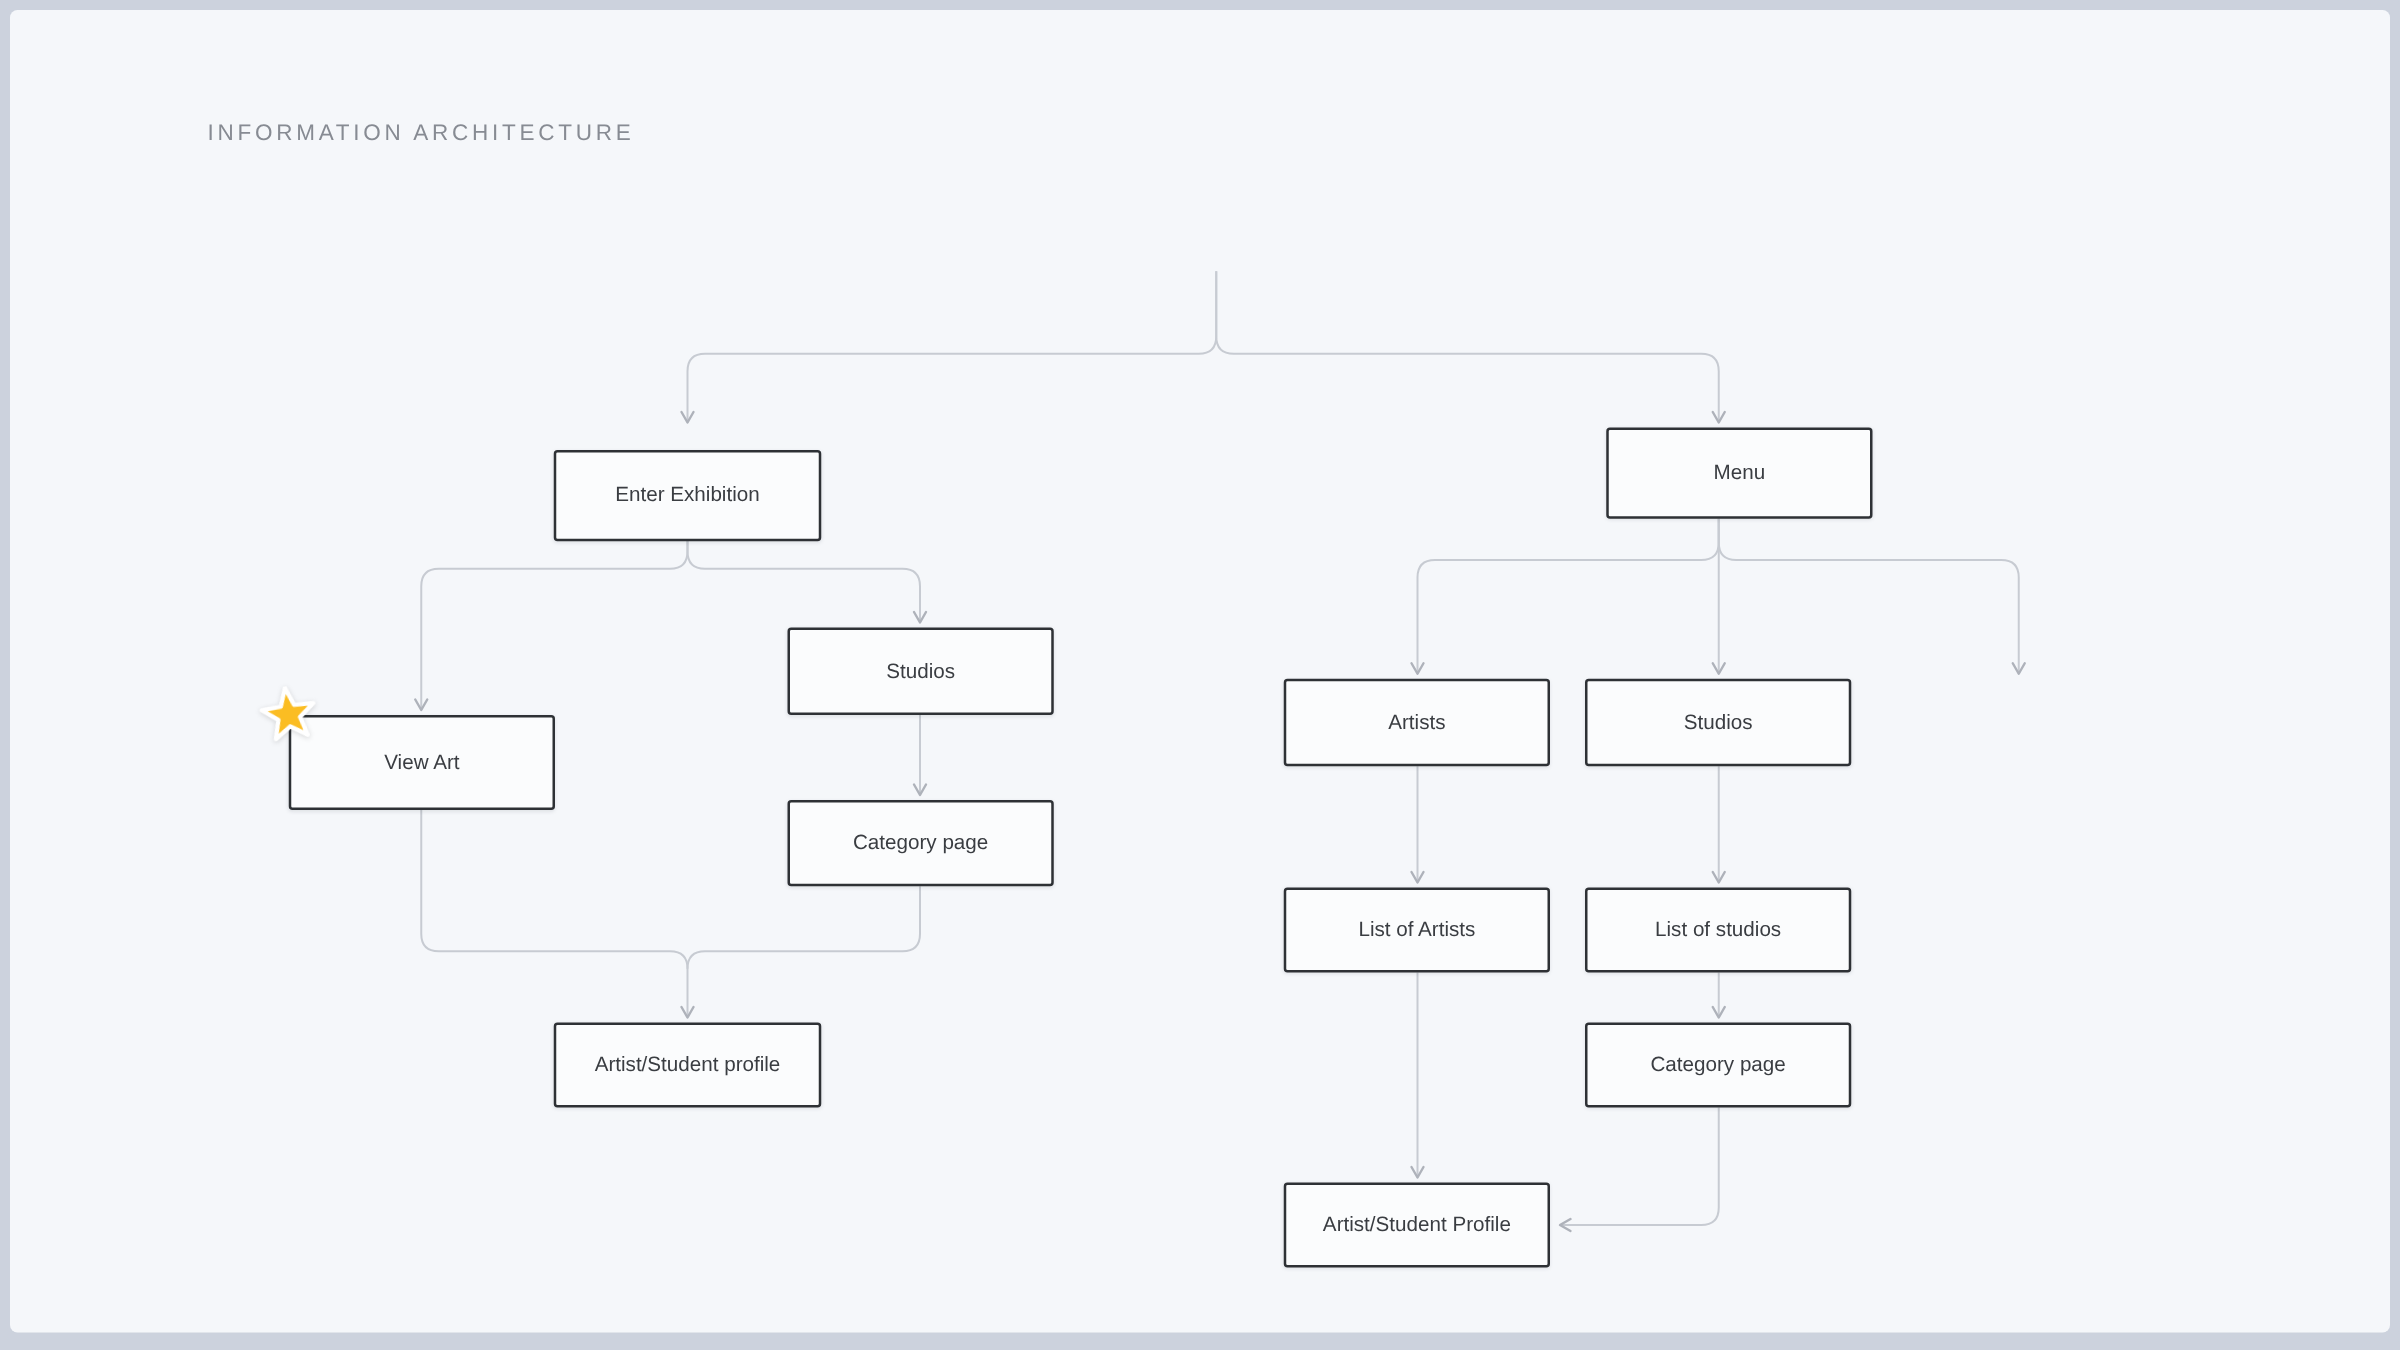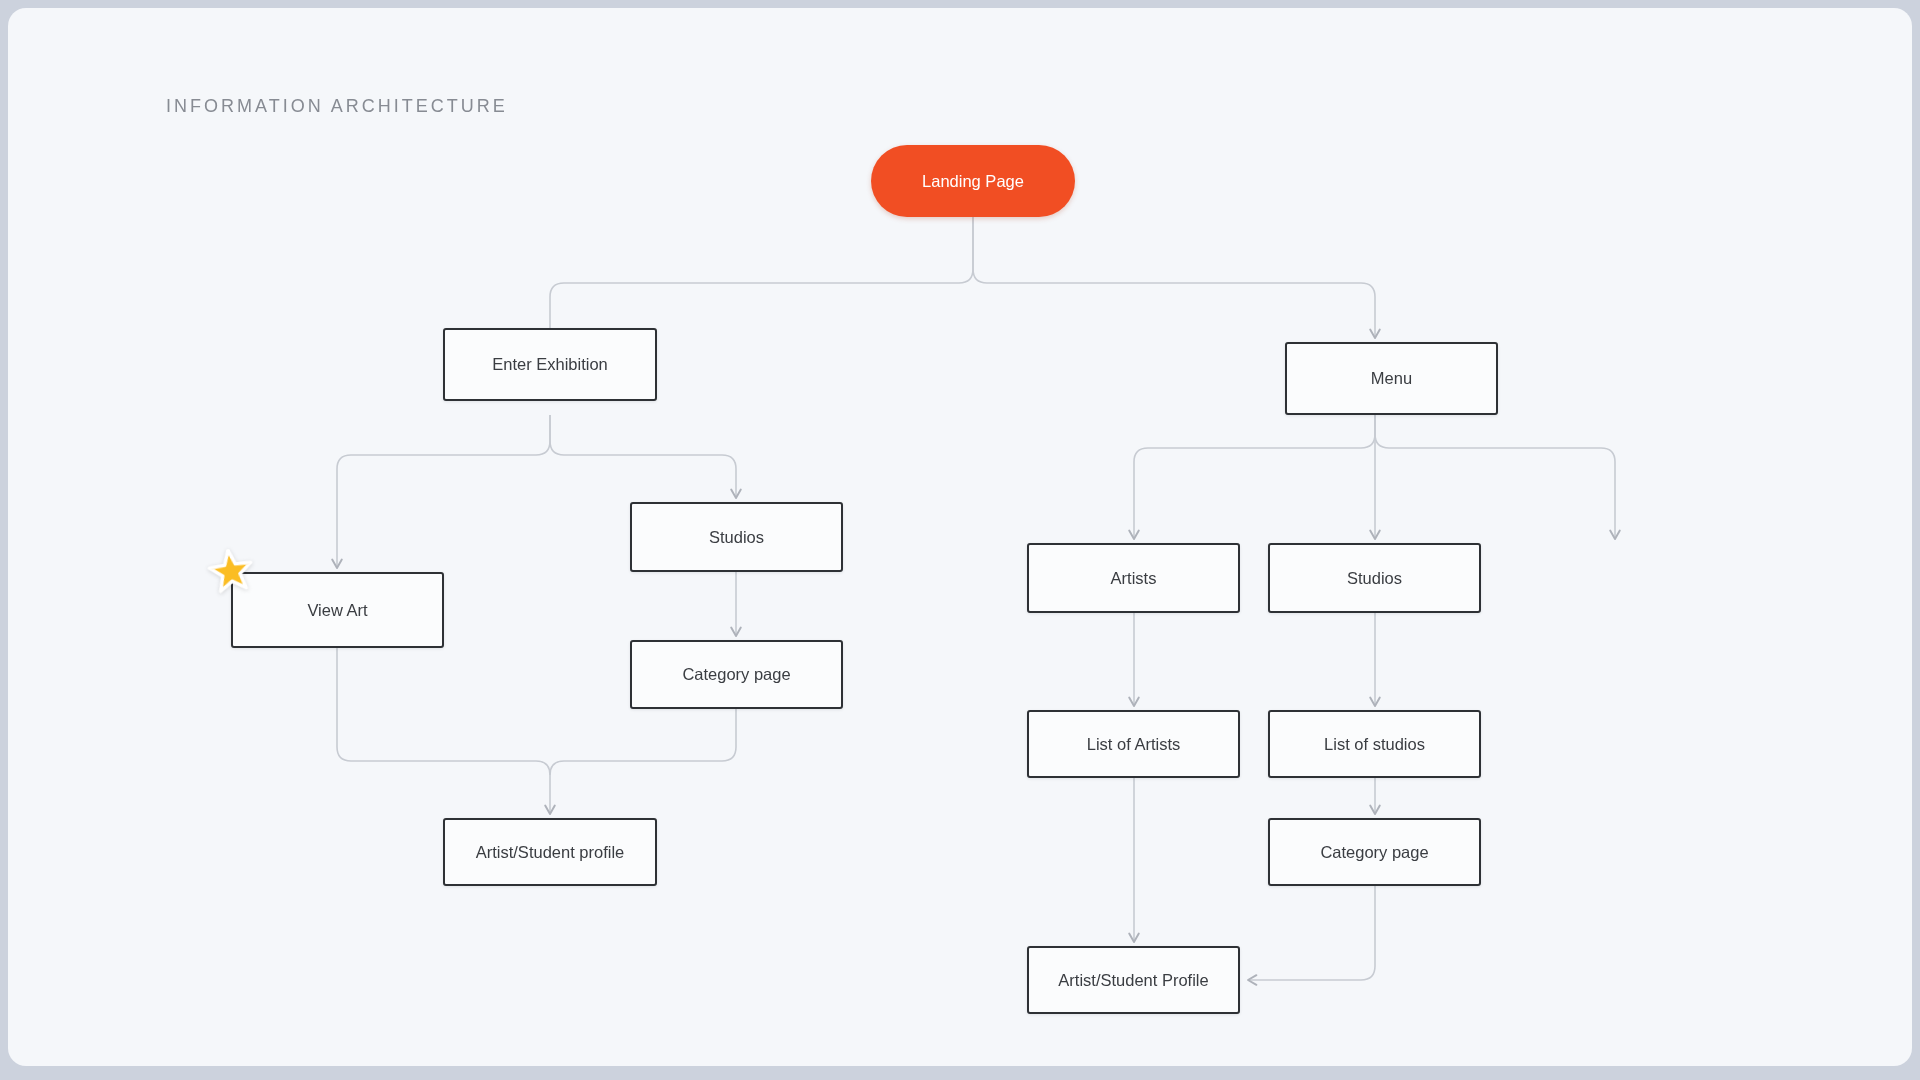--- a/index.html
+++ b/index.html
@@ -11,21 +11,21 @@
     font-family: "Liberation Sans", sans-serif;
     overflow: hidden;
   }
   .frame {
     position: absolute;
     left: 8px;
     top: 8px;
     right: 8px;
     bottom: 14px;
     background: #f5f7fa;
-    border-radius: 18px;
+    border-radius: 6px;
   }
   .page-title {
     position: absolute;
     left: 158px;
     top: 88px;
     font-size: 18px;
     letter-spacing: 3px;
     color: #878b93;
     font-weight: 400;
   }
@@ -105,25 +105,22 @@
       <path d="M1367,605 L1367,698" marker-end="url(#arrow)"></path>
 
       <path d="M1367,770 L1367,806" marker-end="url(#arrow)"></path>
 
       <path d="M1126,770 L1126,934" marker-end="url(#arrow)"></path>
 
       <path d="M1367,878 L1367,958 Q1367,972 1353,972 L1240,972" marker-end="url(#arrow)"></path>
     </g>
   </svg>
 
-  <div class="node pill" style="left:863px; top:137px; width:204px; height:72px;">
-    <span>Landing Page</span>
-  </div>
 
-  <div class="node" style="left:435px; top:320px; width:214px; height:73px;">
+  <div class="node" style="left:435px; top:352px; width:214px; height:73px;">
     <span>Enter Exhibition</span>
   </div>
   <div class="node" style="left:1261px; top:334px; width:213px; height:73px;margin-left:16px;">
     <span>Menu</span>
   </div>
 
   <div class="node" style="left:622px; top:494px; width:213px; height:70px;">
     <span>Studios</span>
   </div>
   <div class="node" style="left:223px; top:564px; width:213px; height:76px;">

